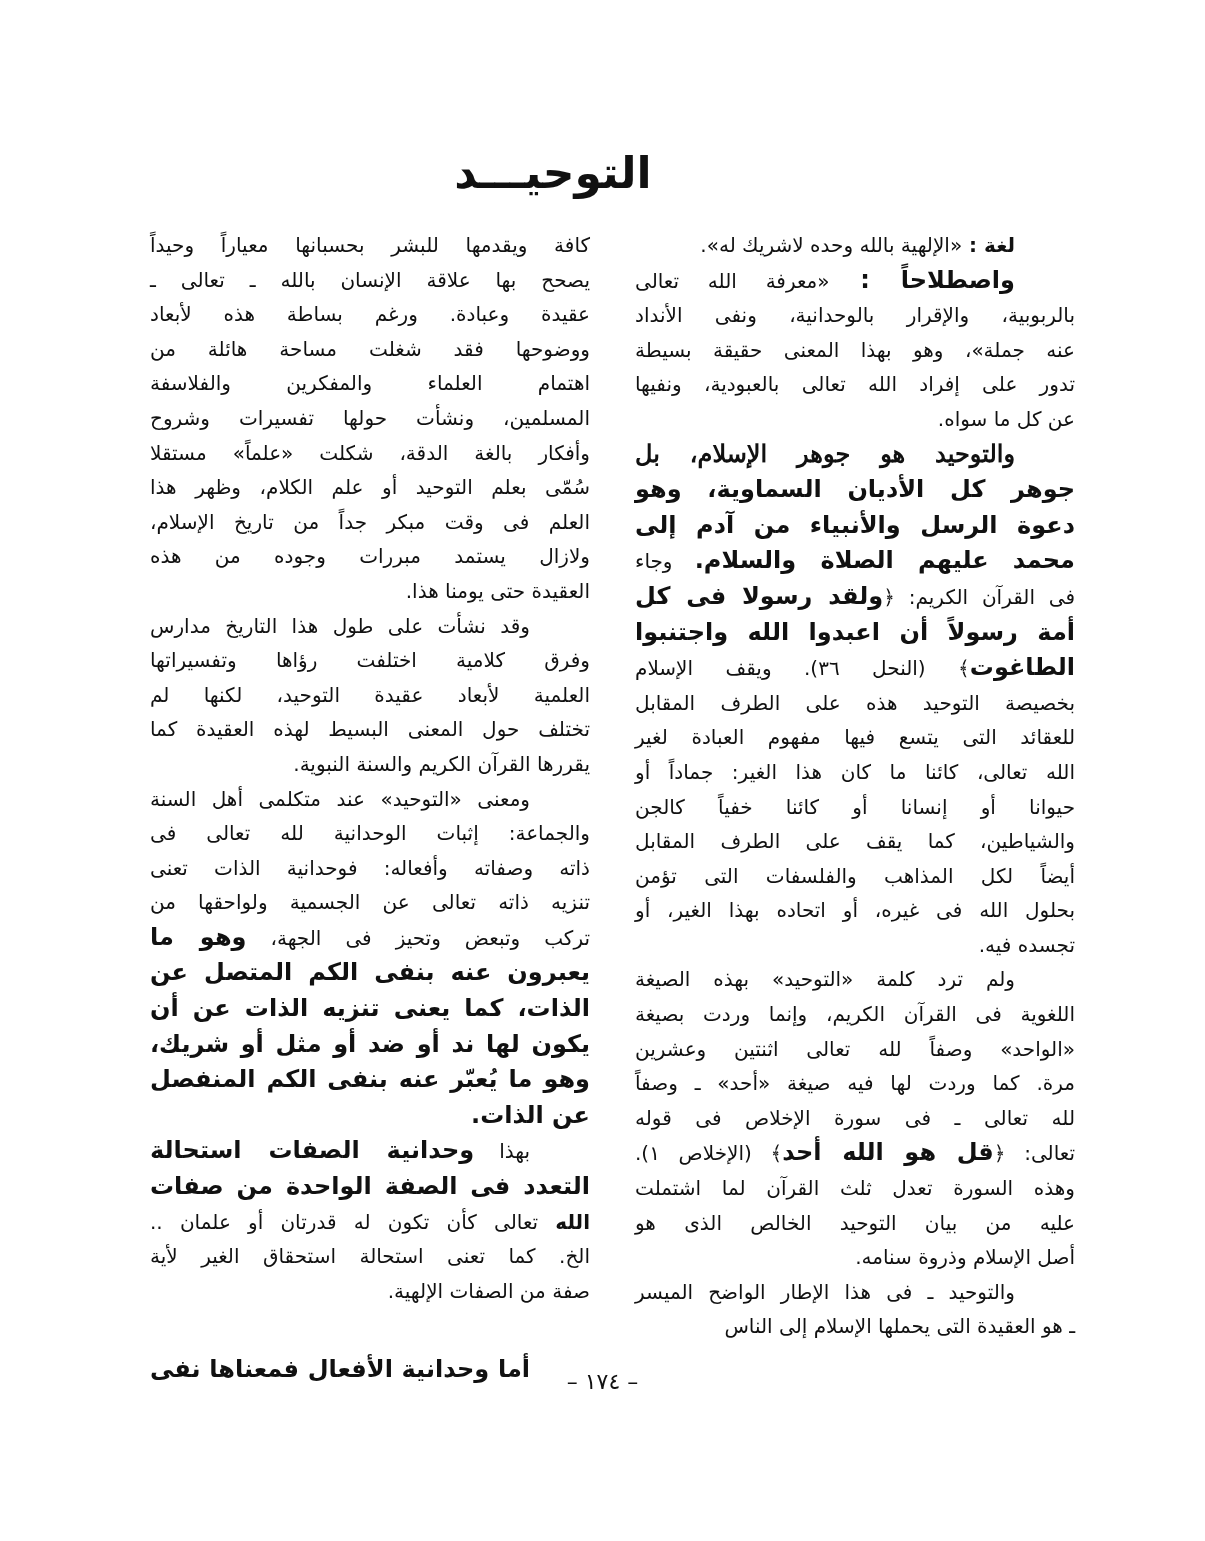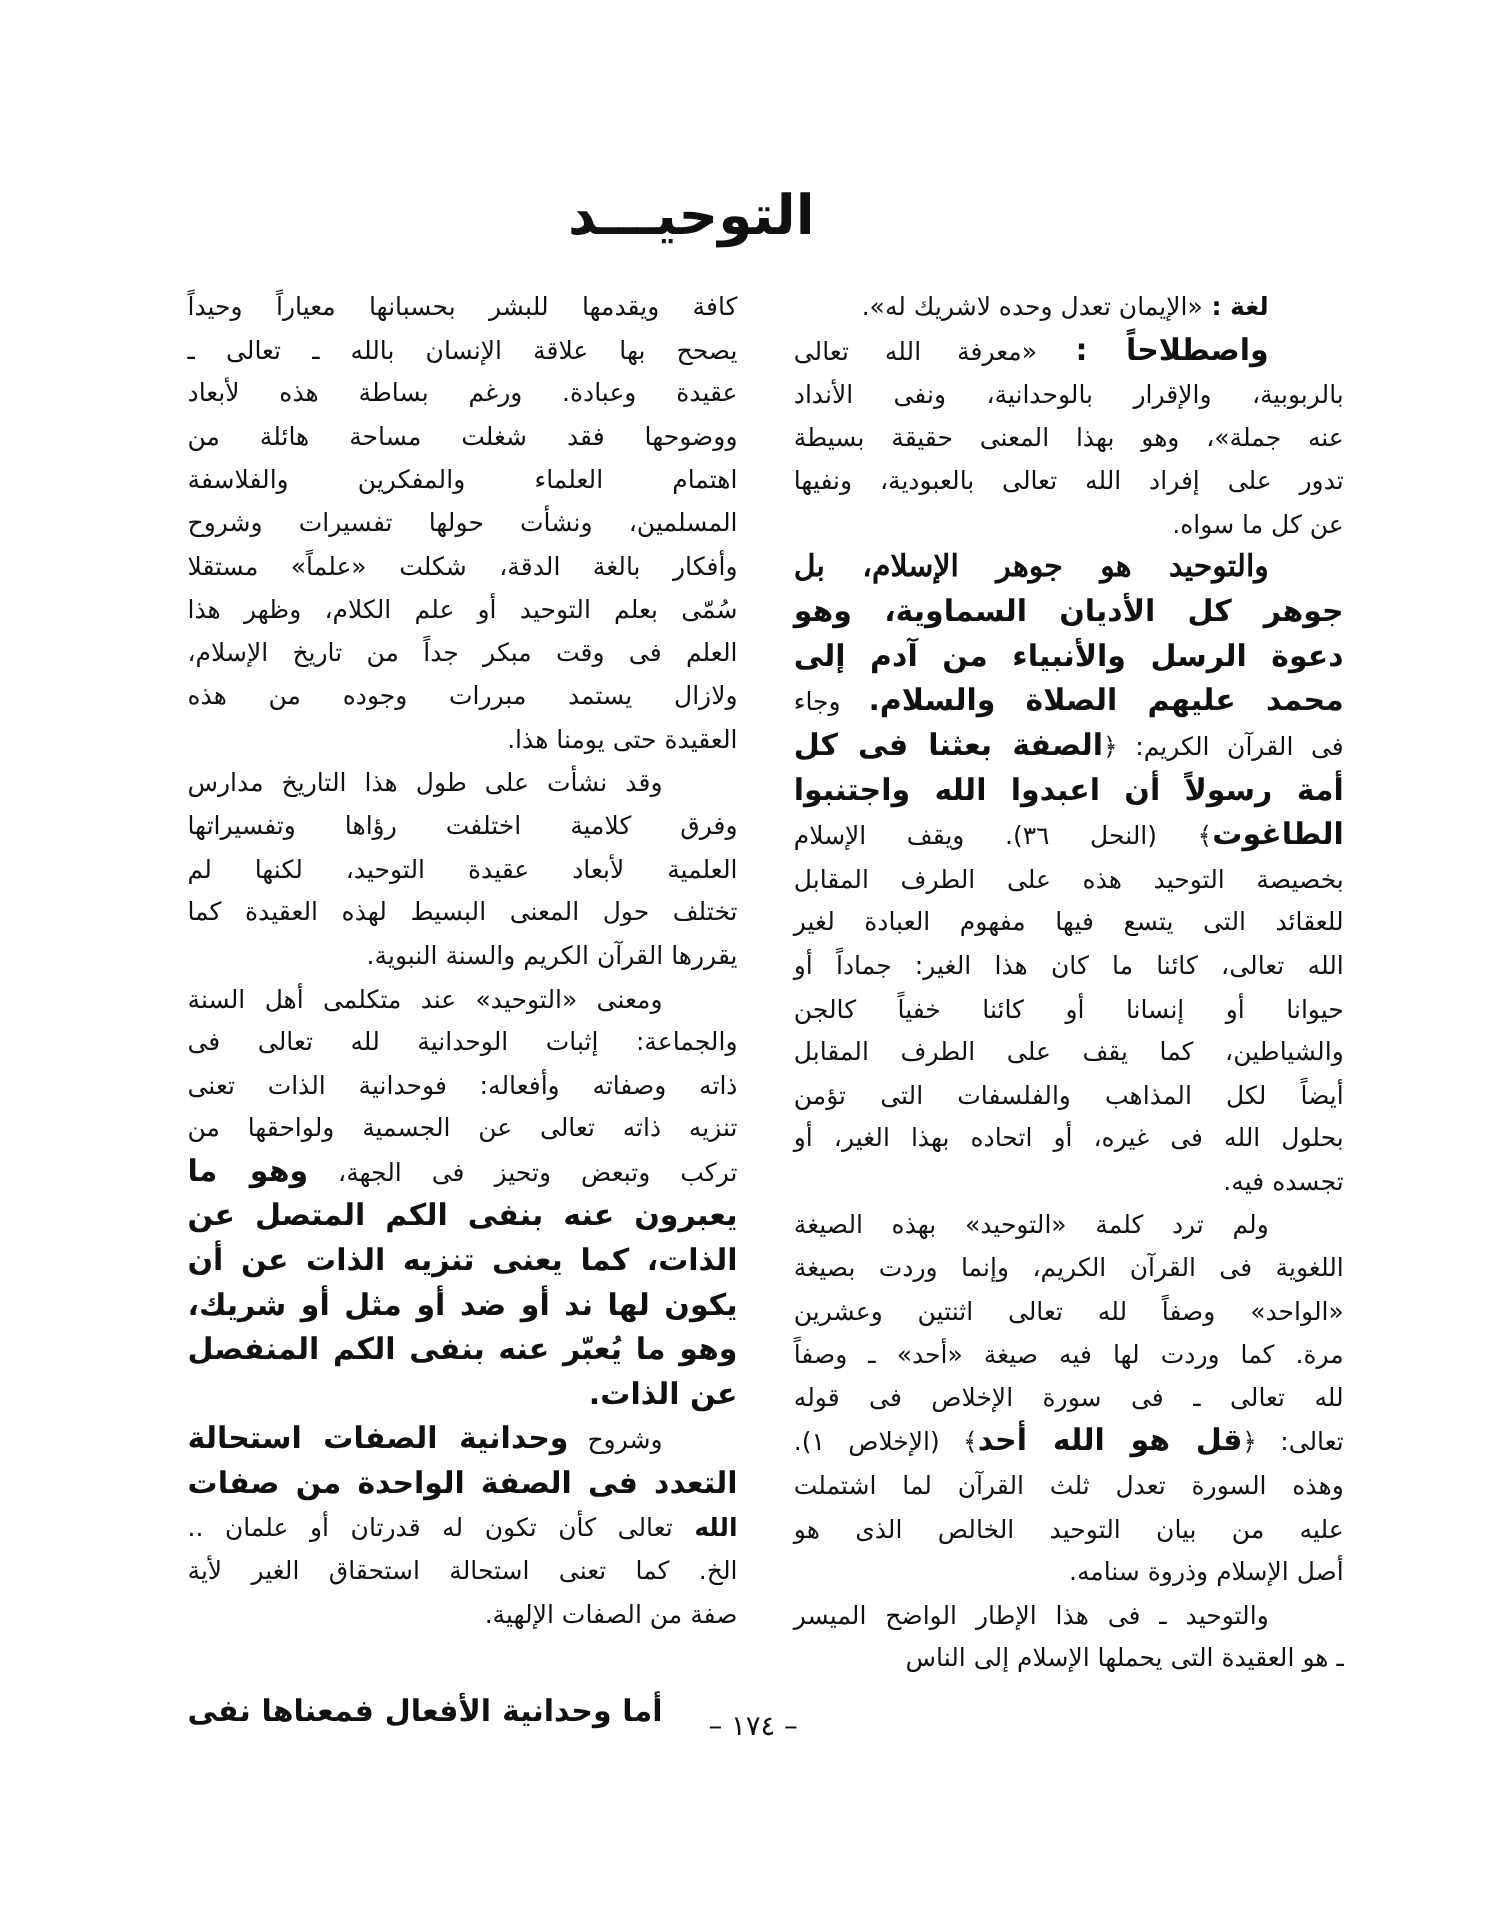--- a/index.html
+++ b/index.html
@@ -26,31 +26,31 @@
     position: absolute; top: 1369px; left: 0; width: 1205px; text-align: center;
     font-size: 22px; direction: rtl;
   }
 </style>
 </head>
 <body>
 
 <h1 class="page-title">التوحيـــد</h1>
 
 <div class="column col-right" id="col-right">
-    <span class="line last" style="padding-right: 60px;"><span class="b">لغة : </span><span class="">«الإيمان تعدل وحده لاشريك له».</span></span>
+    <span class="line last" style="padding-right: 60px;"><span class="b">لغة : </span><span class="">«الإلهية بالله وحده لاشريك له».</span></span>
     <span class="line" style="padding-right: 60px;"><span class="big">واصطلاحاً : </span><span class="">«معرفة الله تعالى</span></span>
     <span class="line"><span class="">بالربوبية، والإقرار بالوحدانية، ونفى الأنداد</span></span>
     <span class="line"><span class="">عنه جملة»، وهو بهذا المعنى حقيقة بسيطة</span></span>
     <span class="line"><span class="">تدور على إفراد الله تعالى بالعبودية، ونفيها</span></span>
     <span class="line last"><span class="">عن كل ما سواه.</span></span>
     <span class="line" style="padding-right: 60px; font-family: Liberation Serif, serif;"><span class="big">والتوحيد هو جوهر الإسلام، بل</span></span>
     <span class="line"><span class="big">جوهر كل الأديان السماوية، وهو</span></span>
     <span class="line"><span class="big">دعوة الرسل والأنبياء من آدم إلى</span></span>
     <span class="line"><span class="big">محمد عليهم الصلاة والسلام.</span><span class=""> وجاء</span></span>
-    <span class="line"><span class="">فى القرآن الكريم: ﴿</span><span class="big">الصفة بعثنا فى كل</span></span>
+    <span class="line"><span class="">فى القرآن الكريم: ﴿</span><span class="big">ولقد رسولا فى كل</span></span>
     <span class="line"><span class="big">أمة رسولاً أن اعبدوا الله واجتنبوا</span></span>
     <span class="line"><span class="big">الطاغوت</span><span class="">﴾ (النحل ٣٦). ويقف الإسلام</span></span>
     <span class="line"><span class="">بخصيصة التوحيد هذه على الطرف المقابل</span></span>
     <span class="line"><span class="">للعقائد التى يتسع فيها مفهوم العبادة لغير</span></span>
     <span class="line"><span class="">الله تعالى، كائنا ما كان هذا الغير: جماداً أو</span></span>
     <span class="line"><span class="">حيوانا أو إنسانا أو كائنا خفياً كالجن</span></span>
     <span class="line"><span class="">والشياطين، كما يقف على الطرف المقابل</span></span>
     <span class="line"><span class="">أيضاً لكل المذاهب والفلسفات التى تؤمن</span></span>
     <span class="line"><span class="">بحلول الله فى غيره، أو اتحاده بهذا الغير، أو</span></span>
     <span class="line last"><span class="">تجسده فيه.</span></span>
@@ -86,21 +86,21 @@
     <span class="line" style="padding-right: 60px;"><span class="">ومعنى «التوحيد» عند متكلمى أهل السنة</span></span>
     <span class="line"><span class="">والجماعة: إثبات الوحدانية لله تعالى فى</span></span>
     <span class="line"><span class="">ذاته وصفاته وأفعاله: فوحدانية الذات تعنى</span></span>
     <span class="line"><span class="">تنزيه ذاته تعالى عن الجسمية ولواحقها من</span></span>
     <span class="line"><span class="">تركب وتبعض وتحيز فى الجهة، </span><span class="big">وهو ما</span></span>
     <span class="line"><span class="big">يعبرون عنه بنفى الكم المتصل عن</span></span>
     <span class="line"><span class="big">الذات، كما يعنى تنزيه الذات عن أن</span></span>
     <span class="line"><span class="big">يكون لها ند أو ضد أو مثل أو شريك،</span></span>
     <span class="line"><span class="big">وهو ما يُعبّر عنه بنفى الكم المنفصل</span></span>
     <span class="line last"><span class="big">عن الذات.</span></span>
-    <span class="line" style="padding-right: 60px;"><span class="">وشروح </span><span class="big">وحدانية الصفات استحالة</span></span>
+    <span class="line" style="padding-right: 60px;"><span class="">بهذا </span><span class="big">وحدانية الصفات استحالة</span></span>
     <span class="line"><span class="big">التعدد فى الصفة الواحدة من صفات</span></span>
     <span class="line"><span class="b">الله</span><span class=""> تعالى كأن تكون له قدرتان أو علمان ..</span></span>
     <span class="line"><span class="">الخ. كما تعنى استحالة استحقاق الغير لأية</span></span>
     <span class="line last"><span class="">صفة من الصفات الإلهية.</span></span>
     <span class="line" style="padding-right: 60px; margin-top: 44px;"><span class="big">أما وحدانية الأفعال فمعناها نفى</span></span>
   </div>
 
 <div class="page-number">– ١٧٤ –</div>
 
 </body></html>

